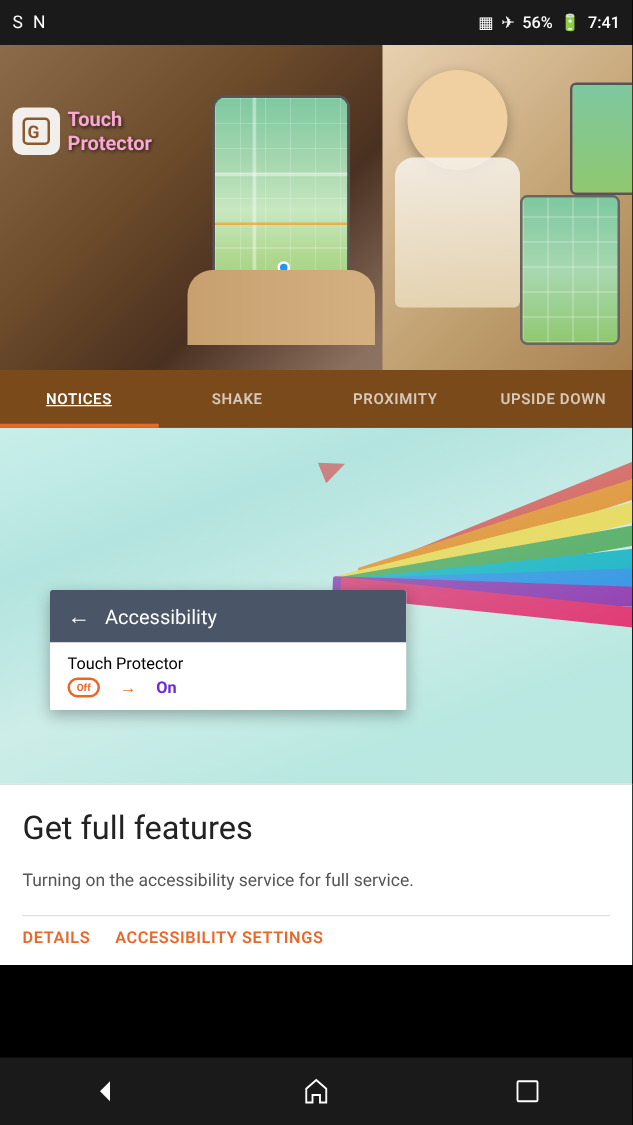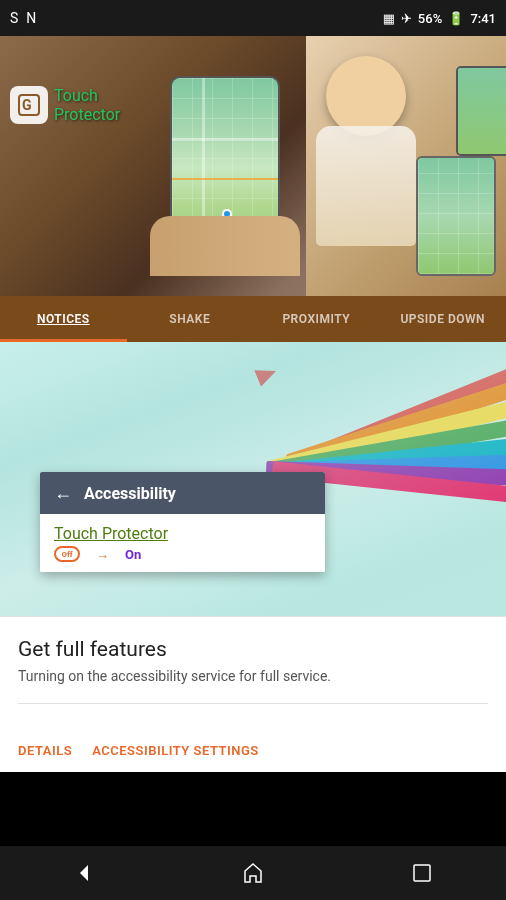--- a/index.html
+++ b/index.html
@@ -104,23 +104,23 @@
       background: rgba(255,255,255,0.9);
       border-radius: 8px;
       display: flex;
       align-items: center;
       justify-content: center;
       font-size: 20px;
       font-weight: bold;
       color: #8B5A2B;
     }
     .logo-text {
-      color: #22c55e;
+      color: #f9a8d4;
       font-size: 16px;
-      font-weight: normal;
+      font-weight: bold;
       text-shadow: 1px 1px 3px rgba(0,0,0,0.7);
       line-height: 1.2;
     }
     
     .baby-area {
       position: absolute;
       right: 0;
       top: 0;
       width: 200px;
       height: 260px;
@@ -225,34 +225,33 @@
       padding: 0 14px;
       gap: 12px;
     }
     .acc-back-arrow {
       color: #fff;
       font-size: 18px;
     }
     .acc-title {
       color: #fff;
       font-size: 16px;
-      font-weight: 700;
+      font-weight: 400;
     }
     .acc-row {
       padding: 10px 14px;
       background: #fff;
       display: flex;
       align-items: center;
       justify-content: space-between;
     }
     .acc-app-name {
-      font-size: 16px;
-      color: #4d7c0f;
+      font-size: 13px;
+      color: #000000;
       margin-bottom: 3px;
-      text-decoration: underline;
     }
     .acc-toggle-row {
       display: flex;
       align-items: center;
       gap: 16px;
       font-size: 13px;
     }
     .off-badge {
       width: 26px;
       height: 16px;
@@ -279,24 +278,24 @@
     #features-section {
       position: absolute;
       bottom: 0;
       left: 0;
       right: 0;
       background: #fff;
       padding: 20px 18px 14px;
       border-top: 1px solid #e0e0e0;
     }
     .features-title {
-      font-size: 21px;
+      font-size: 26px;
       font-weight: 400;
       color: #222;
-      margin-bottom: 4px;
+      margin-bottom: 16px;
       line-height: 1.2;
     }
     .features-desc {
       font-size: 14px;
       color: #555;
       line-height: 1.5;
     }
     .features-divider {
       height: 1px;
       background: #e0e0e0;
@@ -306,21 +305,20 @@
       display: flex;
       gap: 20px;
       padding-top: 10px;
     }
     .features-link {
       color: #E8682A;
       font-size: 13px;
       font-weight: 600;
       letter-spacing: 0.5px;
       text-transform: uppercase;
-      margin-top: 29px;
     }
 
     
     #bottom-nav {
       width: 506px;
       height: 54px;
       background: #1a1a1a;
       display: flex;
       align-items: center;
       justify-content: space-around;

